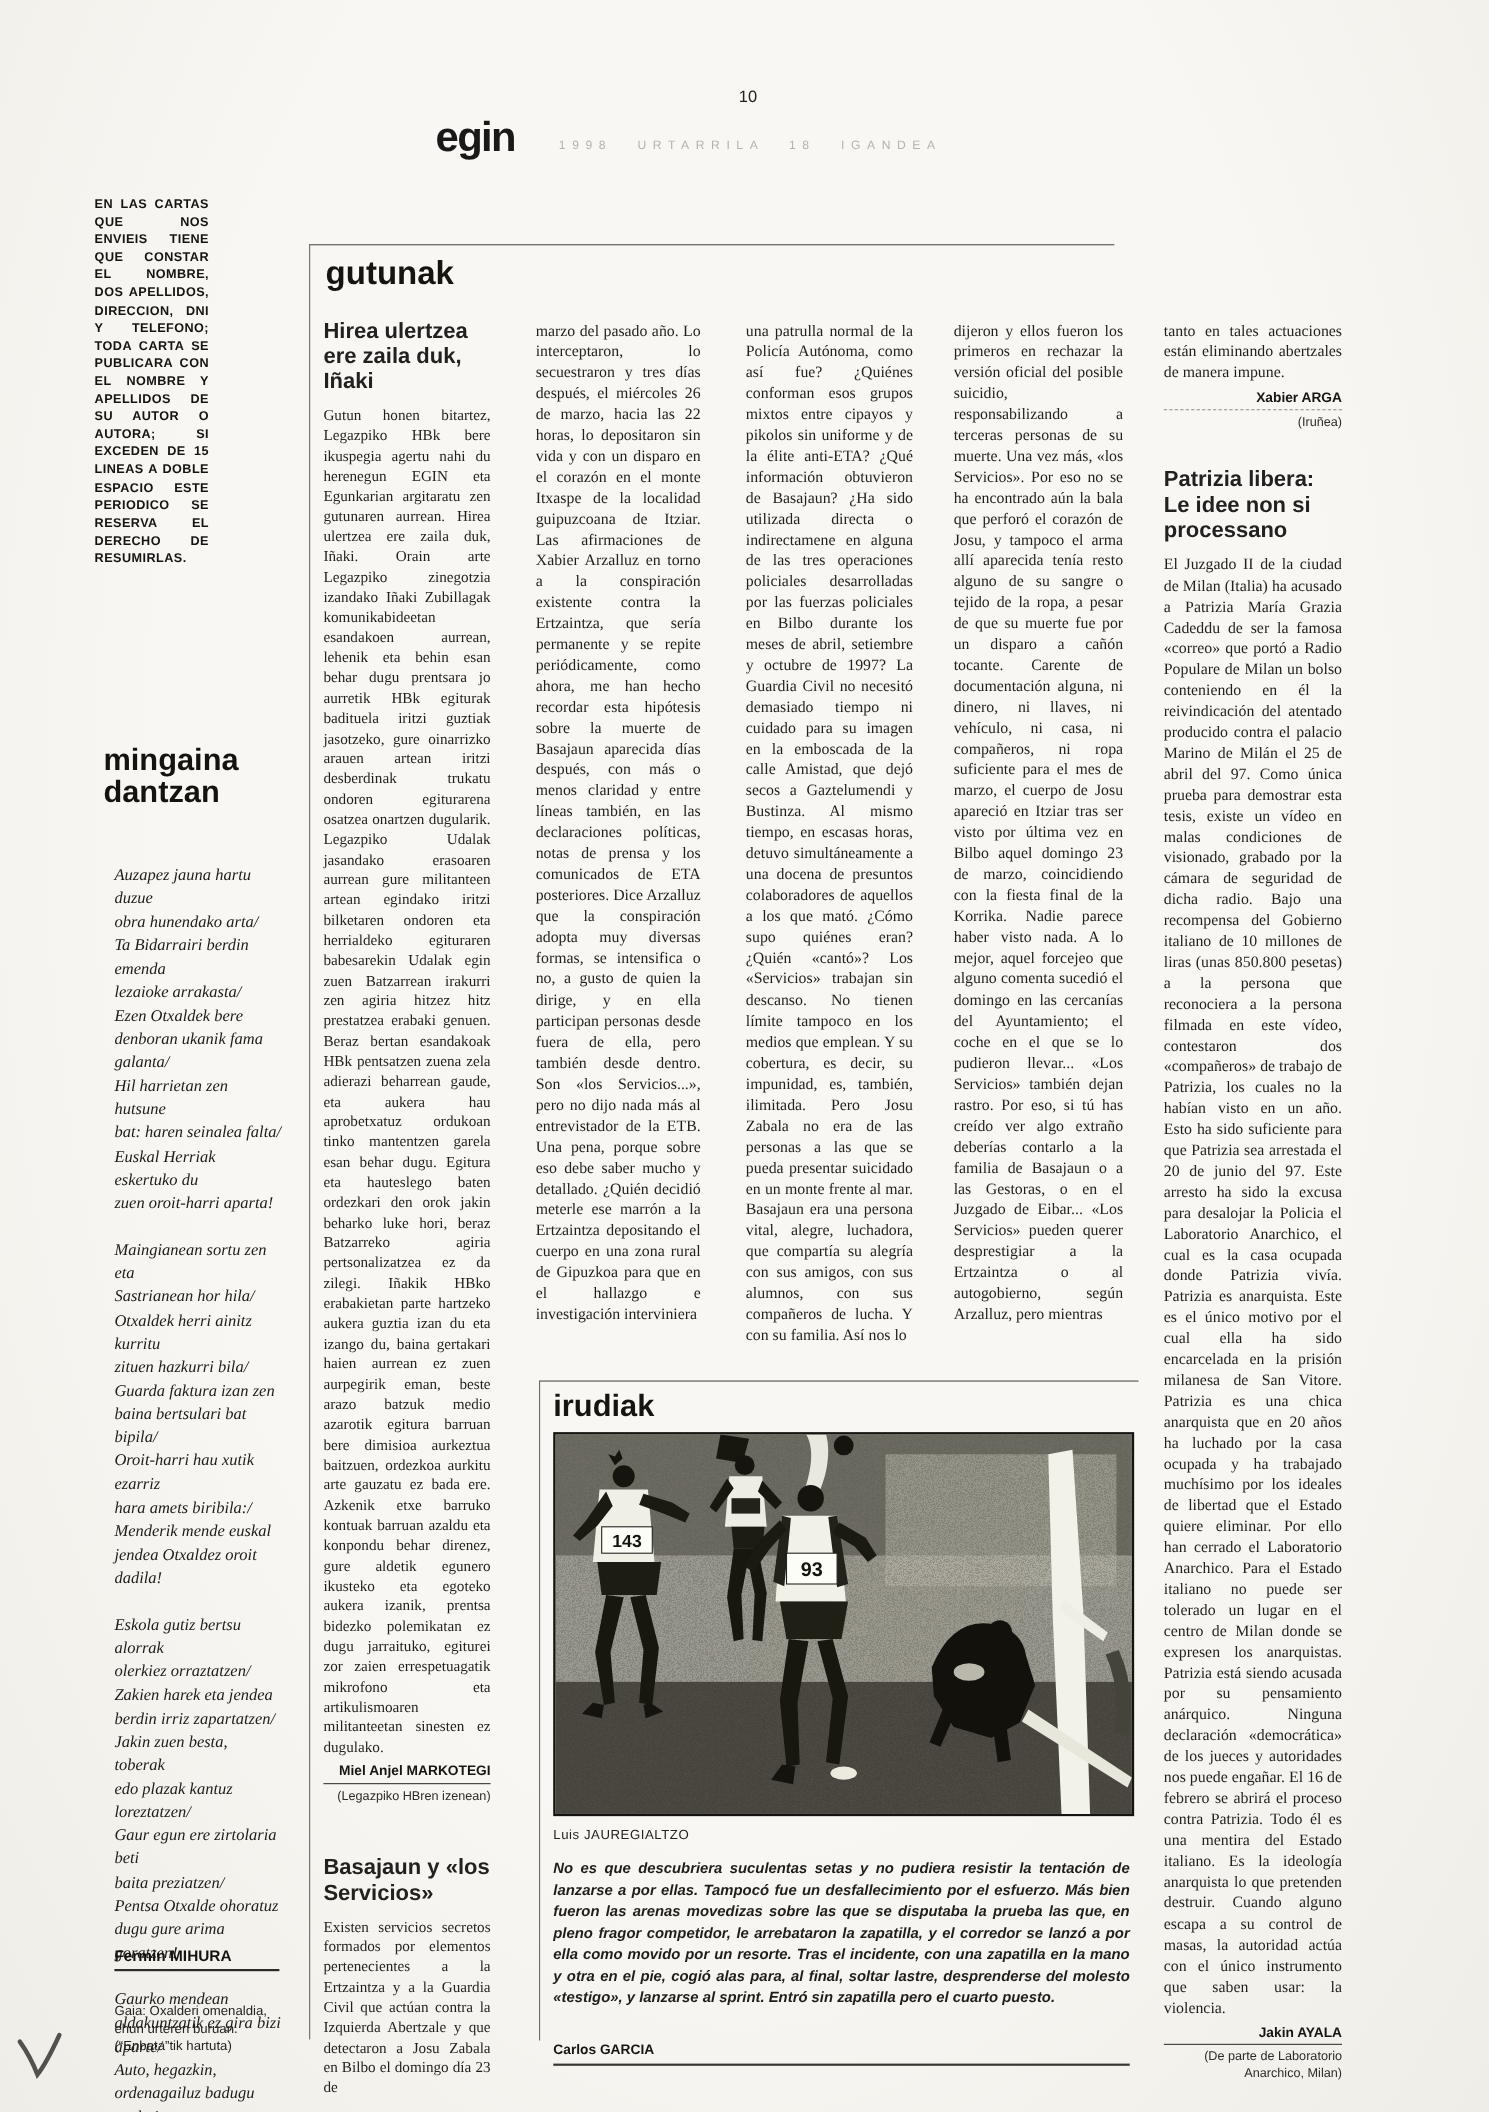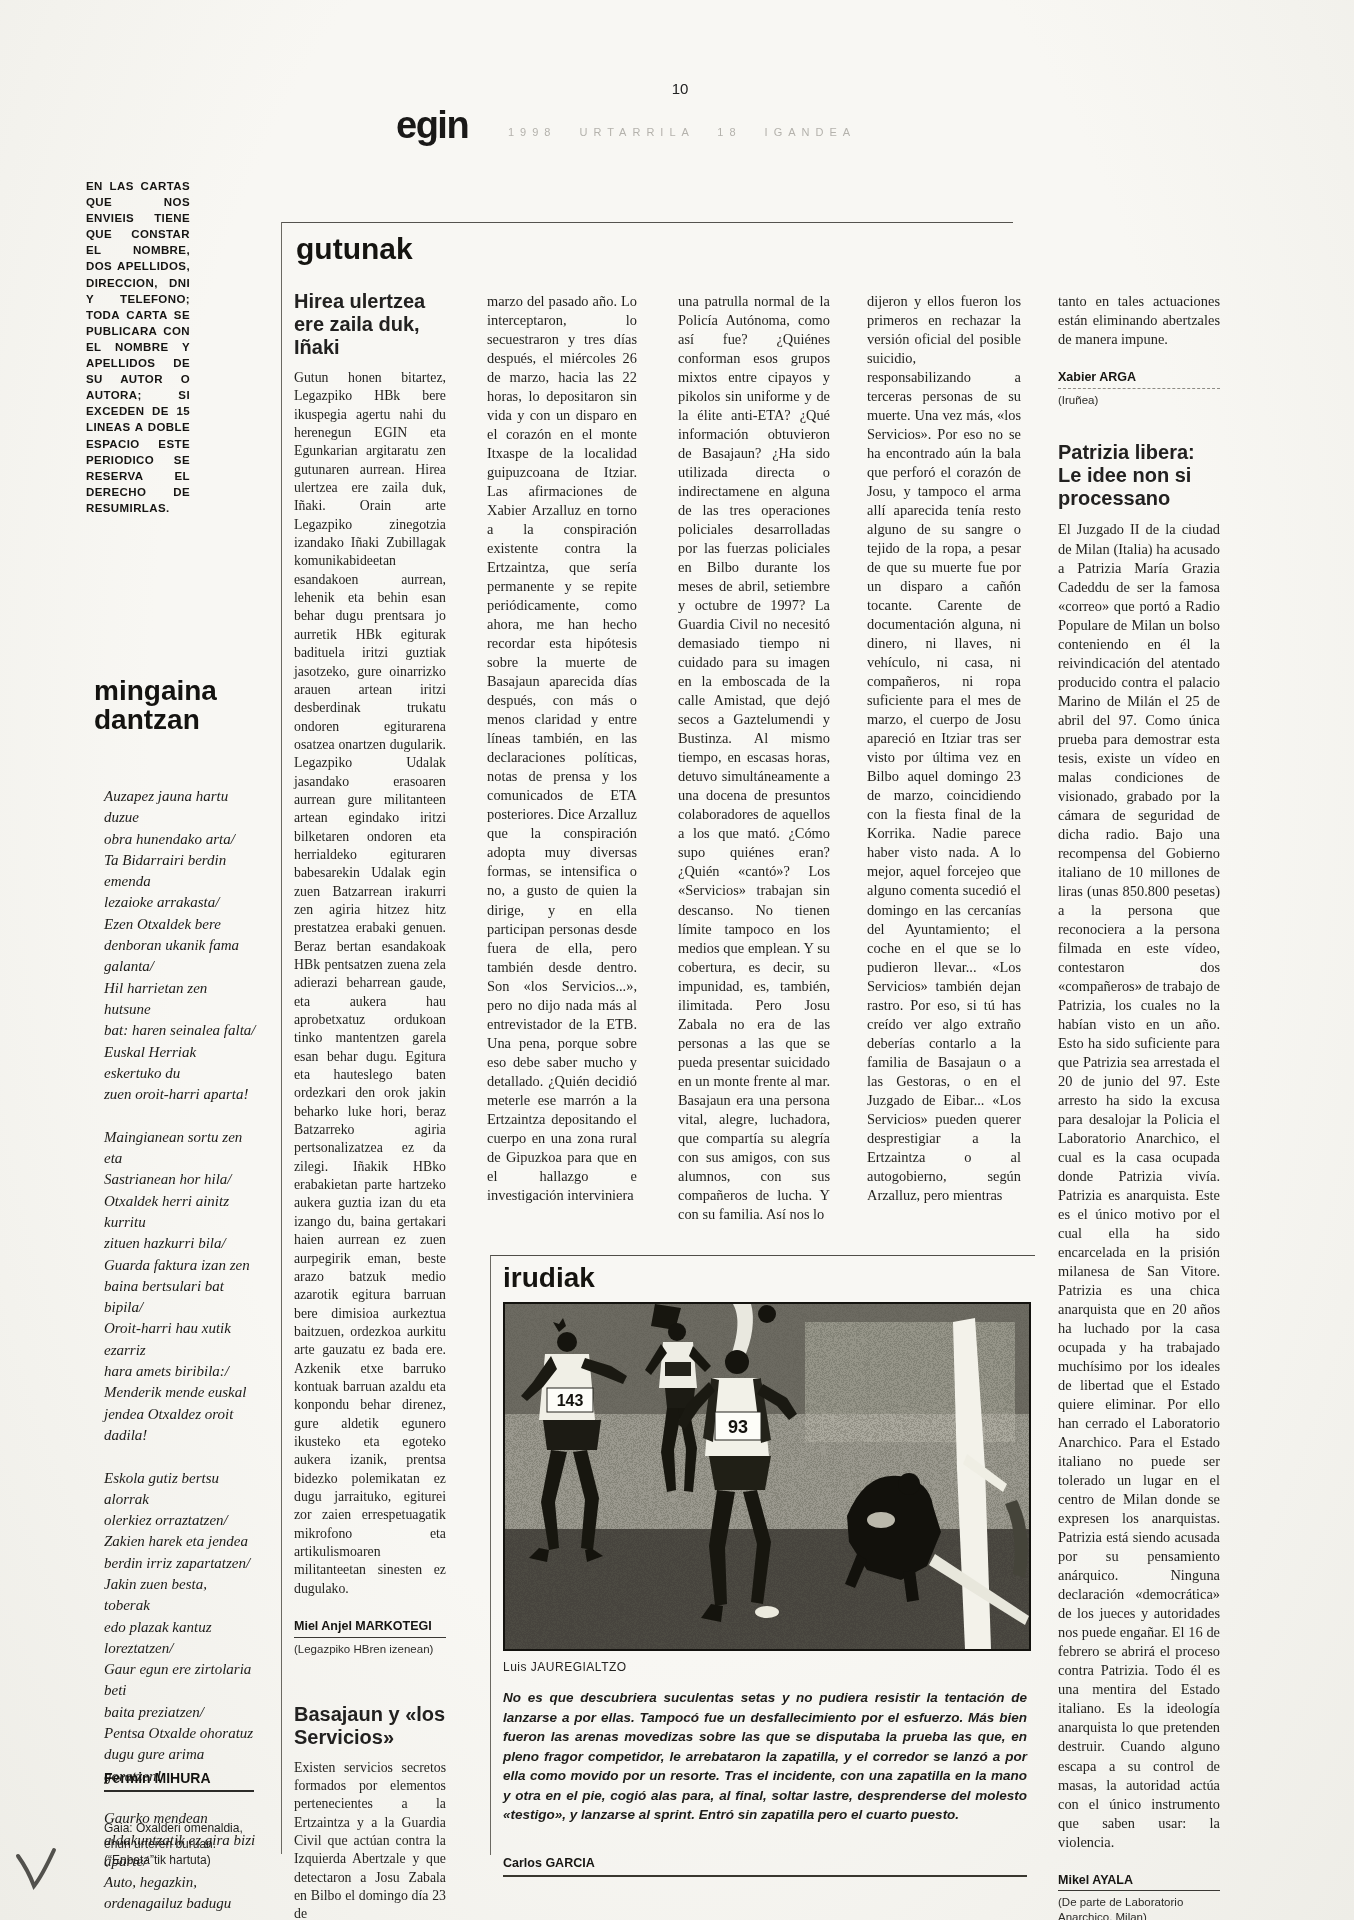--- a/index.html
+++ b/index.html
@@ -38,21 +38,21 @@
   .rule-top{position:absolute;left:281px;top:222px;width:732px;border-top:1px solid #55534e;}
   .rule-left{position:absolute;left:281px;top:222px;height:1632px;border-left:1px solid #6b6962;}
   .gutunak-header{position:absolute;left:296px;top:232px;
     font-family:"Liberation Sans",sans-serif;font-weight:bold;font-size:30px;color:#151410;}
   
   .col{position:absolute;font-size:14.4px;line-height:1.32;text-align:justify;color:#201f1c;}
   .col-mid{max-height:956px;overflow:hidden;font-family:Liberation Serif, serif;}
   .letter-title{font-family:"Liberation Sans",sans-serif;font-weight:bold;
     font-size:20px;line-height:1.15;text-align:left;color:#222120;margin:0 0 10px 0;}
   .body{margin:0;}
-  .sig{margin-top:20px;text-align:left;}
+  .sig{margin-top:4px;text-align:right;}
   .sig-name{font-family:"Liberation Sans",sans-serif;font-weight:bold;font-size:12.5px;
     border-bottom:1.5px solid #3a3834;padding-bottom:2px;color:#161512;}
   .sig-name.dashed{border-bottom:1px dashed #8f8d86;}
   .sig-note{font-family:"Liberation Sans",sans-serif;font-size:11.5px;color:#2c2b28;
     margin-top:4px;line-height:1.3;}
   .gap-lg{height:46px;}
   .gap-md{height:34px;}
   #col1{left:294px;top:290px;width:152px;font-size:13.8px;line-height:1.33;}
   #col2{left:487px;top:292px;width:150px;}
   #col3{left:678px;top:292px;width:152px;}
@@ -168,21 +168,21 @@
   <div class="col" id="col5">
     <p class="body">tanto en tales actuaciones están eliminando abertzales de manera impune.</p>
     <div class="sig">
       <div class="sig-name dashed">Xabier ARGA</div>
       <div class="sig-note">(Iruñea)</div>
     </div>
     <div class="gap-md"></div>
     <h2 class="letter-title">Patrizia libera: Le idee non si processano</h2>
     <p class="body">El Juzgado II de la ciudad de Milan (Italia) ha acusado a Patrizia María Grazia Cadeddu de ser la famosa «correo» que portó a Radio Populare de Milan un bolso conteniendo en él la reivindicación del atentado producido contra el palacio Marino de Milán el 25 de abril del 97. Como única prueba para demostrar esta tesis, existe un vídeo en malas condiciones de visionado, grabado por la cámara de seguridad de dicha radio. Bajo una recompensa del Gobierno italiano de 10 millones de liras (unas 850.800 pesetas) a la persona que reconociera a la persona filmada en este vídeo, contestaron dos «compañeros» de trabajo de Patrizia, los cuales no la habían visto en un año. Esto ha sido suficiente para que Patrizia sea arrestada el 20 de junio del 97. Este arresto ha sido la excusa para desalojar la Policia el Laboratorio Anarchico, el cual es la casa ocupada donde Patrizia vivía. Patrizia es anarquista. Este es el único motivo por el cual ella ha sido encarcelada en la prisión milanesa de San Vitore. Patrizia es una chica anarquista que en 20 años ha luchado por la casa ocupada y ha trabajado muchísimo por los ideales de libertad que el Estado quiere eliminar. Por ello han cerrado el Laboratorio Anarchico. Para el Estado italiano no puede ser tolerado un lugar en el centro de Milan donde se expresen los anarquistas. Patrizia está siendo acusada por su pensamiento anárquico. Ninguna declaración «democrática» de los jueces y autoridades nos puede engañar. El 16 de febrero se abrirá el proceso contra Patrizia. Todo él es una mentira del Estado italiano. Es la ideología anarquista lo que pretenden destruir. Cuando alguno escapa a su control de masas, la autoridad actúa con el único instrumento que saben usar: la violencia.</p>
     <div class="sig">
-      <div class="sig-name">Mikel AYALA</div>
+      <div class="sig-name">Jakin AYALA</div>
       <div class="sig-note">(De parte de Laboratorio Anarchico, Milan)</div>
     </div>
   </div>
 
   <div class="irudiak-box">
     <div class="irudiak-header">irudiak</div>
 
     <svg class="photo-frame" viewBox="0 0 524 345" preserveAspectRatio="none" role="img">
       <defs>
         <filter id="grainF" x="0" y="0" width="100%" height="100%">

